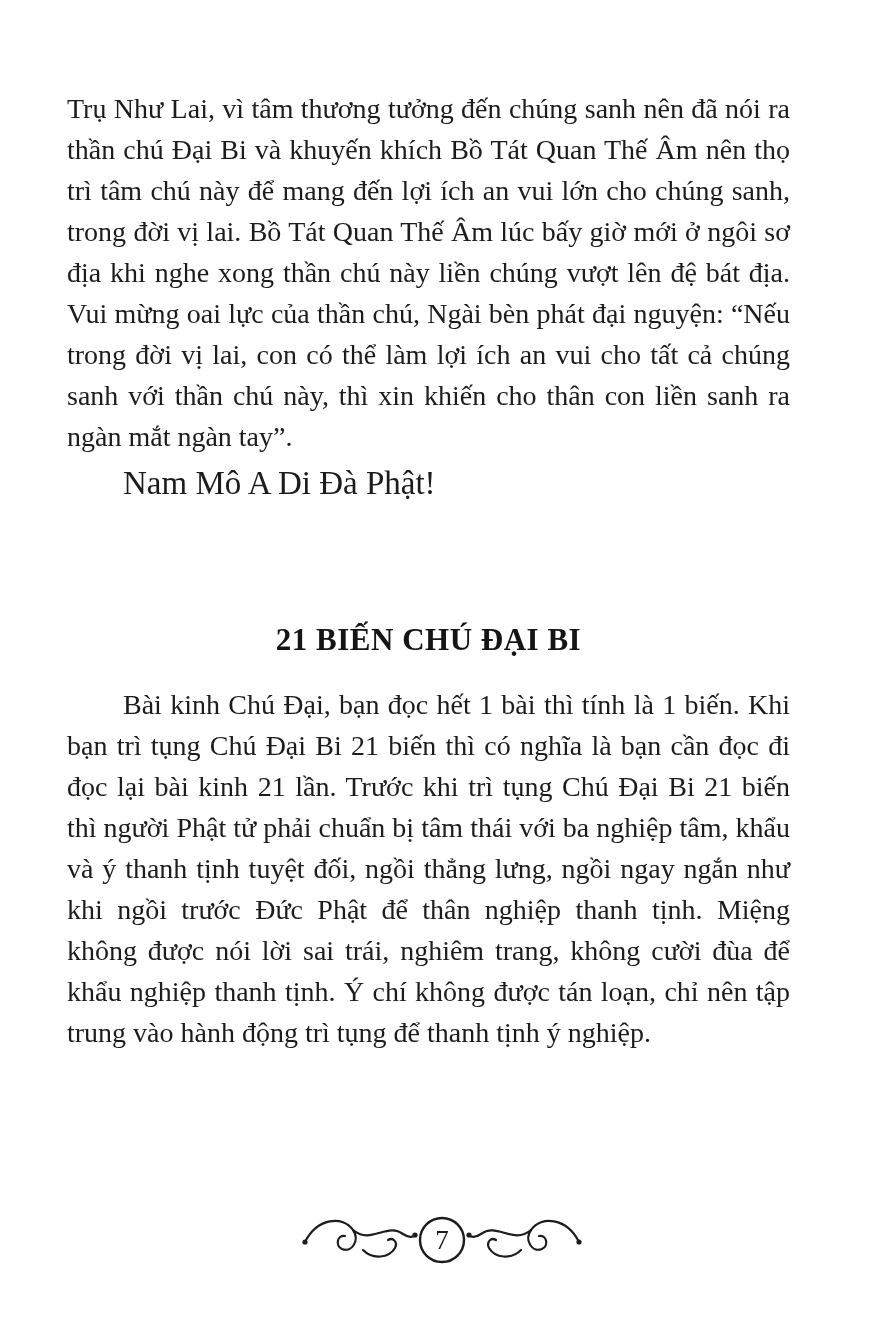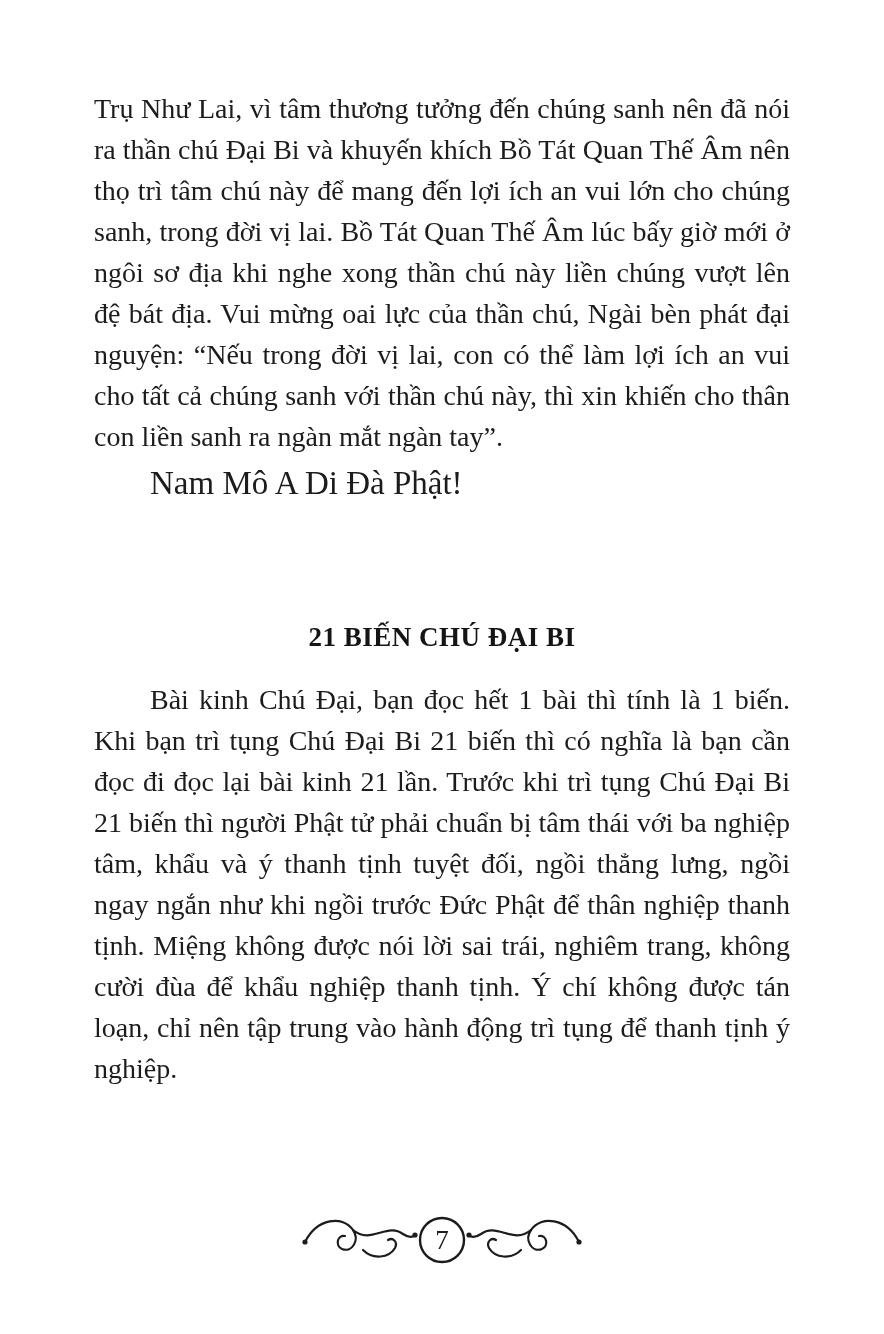--- a/index.html
+++ b/index.html
@@ -9,38 +9,38 @@
   }
   body {
     width: 884px;
     height: 1334px;
     position: relative;
     font-family: "Liberation Serif", serif;
     color: #1c1c1c;
     overflow: hidden;
   }
   .content {
-    padding: 88px 94px 0 94px;
+    padding: 88px 94px 0 67px;
   }
   .body-text {
     font-size: 28px;
     line-height: 41px;
     text-align: justify;
     margin: 0;
     color: #1c1c1c;
   }
   .salutation {
     font-size: 33px;
     line-height: 41px;
     margin: 6px 0 0 0;
     text-indent: 56px;
     color: #1c1c1c;
   }
   .section-heading {
-    font-size: 27px;
+    font-size: 31px;
     font-weight: bold;
     text-align: center;
     margin: 118px 0 26px 0;
     letter-spacing: 0.5px;
     color: #151515;
   }
   .indent-first {
     text-indent: 56px;
   }
   .footer {

